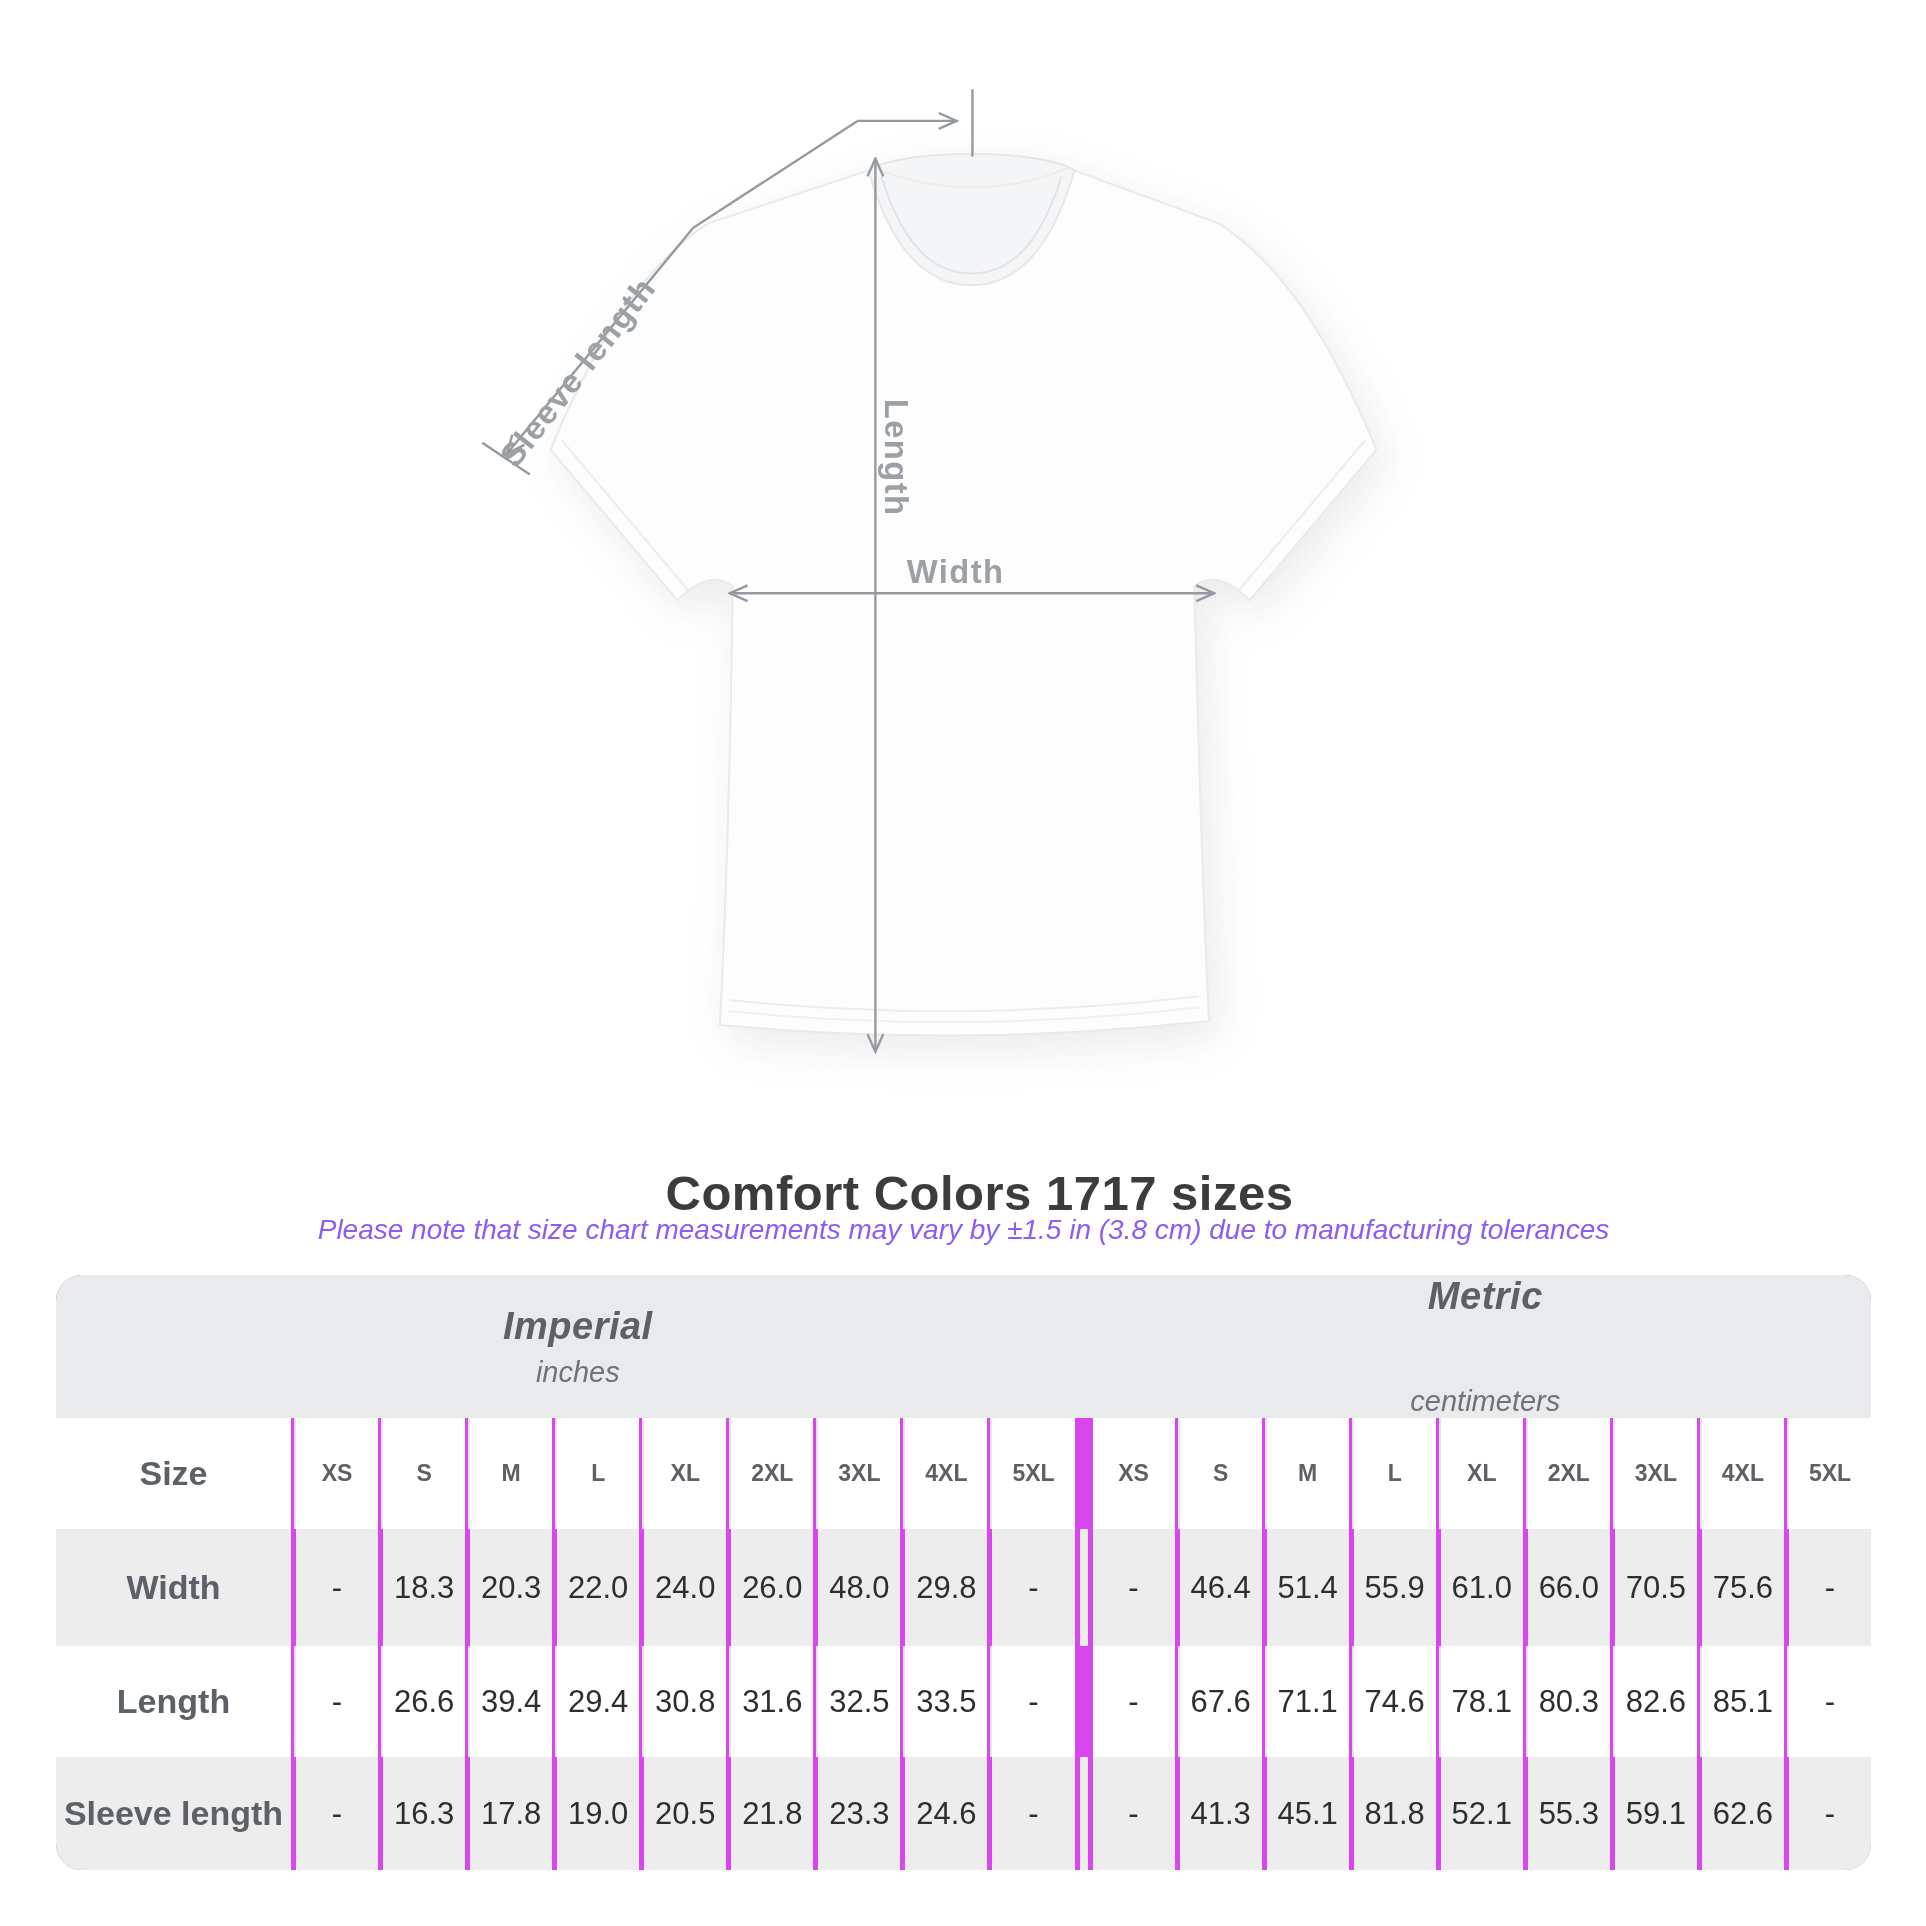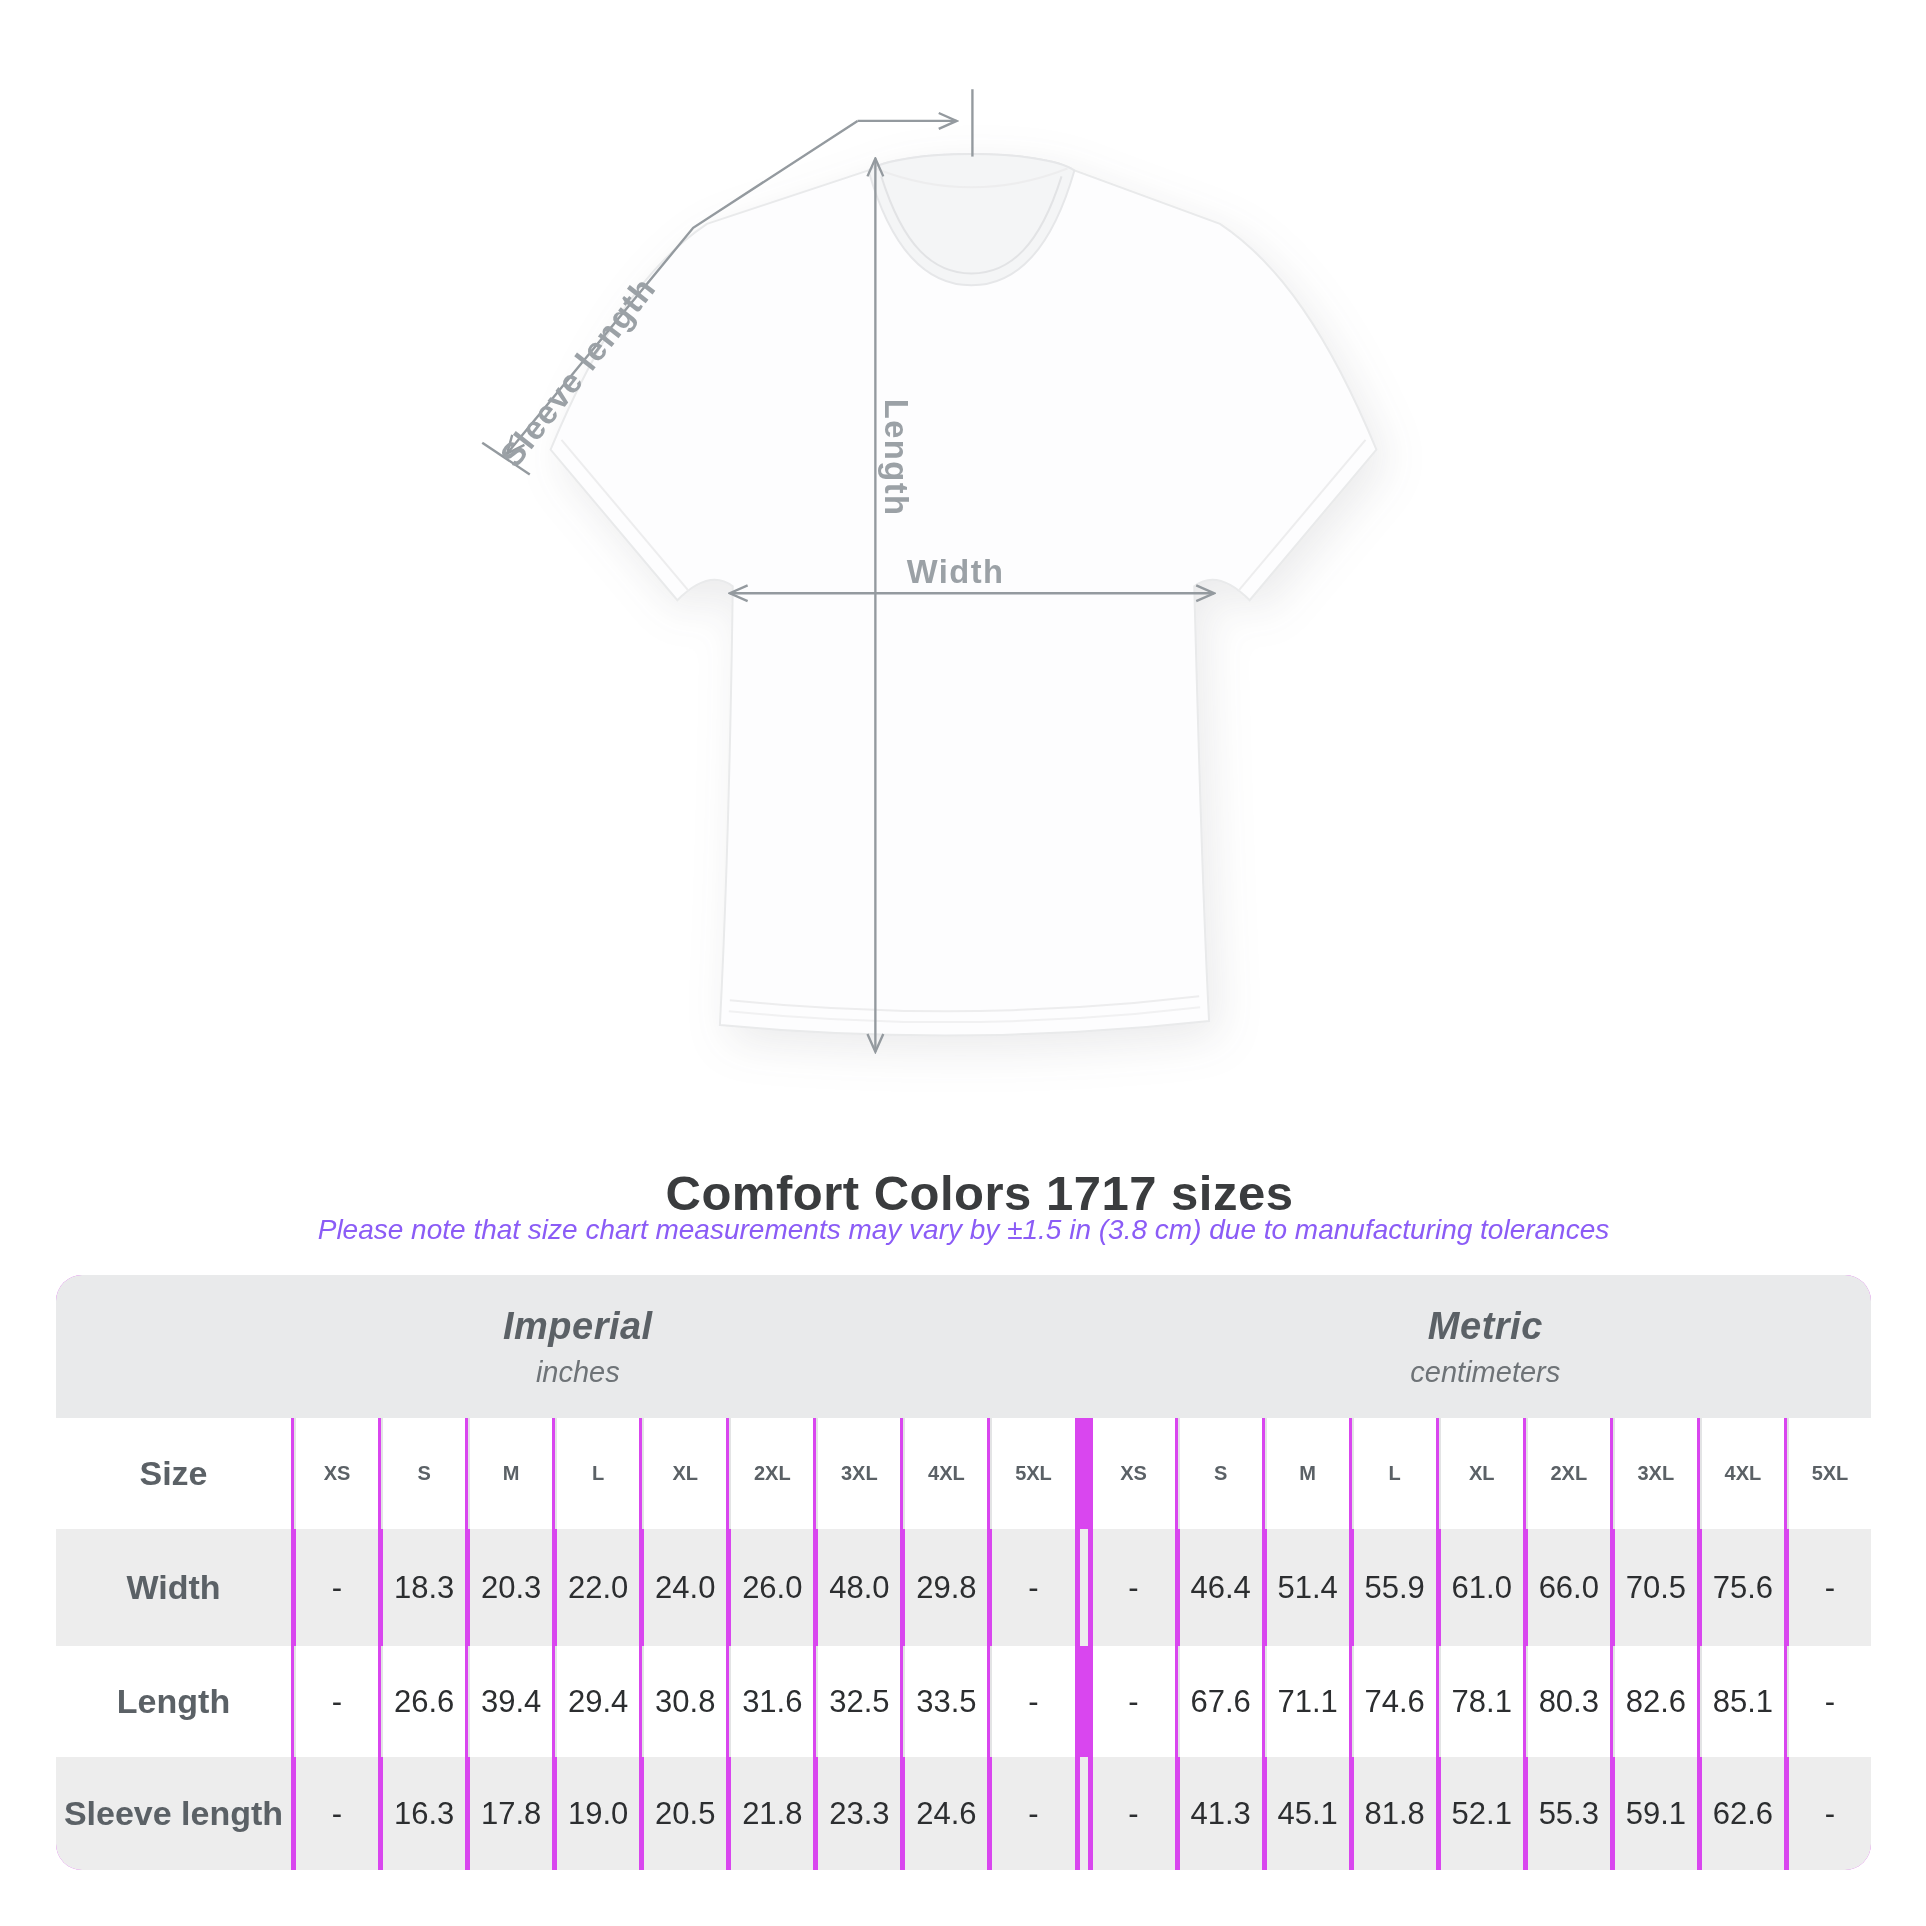--- a/index.html
+++ b/index.html
@@ -25,39 +25,39 @@
     position:absolute;top:1214px;left:0;width:100%;text-align:center;
     font-size:28px;font-style:italic;color:#8b5cf6;
   }
   
   .size-table{
     position:absolute;left:56px;top:1275px;width:1815px;
     border-radius:26px;overflow:hidden;background:#d946ef;
   }
   .band{height:143px;background:#e9eaeb;display:flex;}
   .group{flex:0 0 57.5%;display:flex;flex-direction:column;justify-content:center;align-items:center;gap:8px;}
-  .group.g2{flex:1 1 auto;}
+  .group.g2{flex:1 1 auto;justify-content:space-between;}
   .gl{font-size:38px;font-weight:bold;font-style:italic;color:#5b6166;letter-spacing:0.5px;}
   .gs{font-size:29px;font-style:italic;color:#6e7377;}
   .trow{
     display:grid;
     grid-template-columns:235px repeat(9,1fr) 8px repeat(9,1fr);
     column-gap:5px;align-items:stretch;
   }
   .c{display:flex;align-items:center;justify-content:center;background:#ffffff;}
   .trow.hdr{height:111px;}
   .trow.r0{height:117px;}
   .trow.r1{height:111px;}
   .trow.r2{height:113px;}
   .trow.alt .c{background:#ededed;}
   .c.gut{background:transparent;box-shadow:none !important;}
   .trow.lined .c:not(:first-child){box-shadow:-2px 0 0 #e3e4e5;}
   .trow.lined .c.afterGut{box-shadow:none;}
   .lbl{font-size:34px;font-weight:bold;color:#5b6166;}
-  .hd{font-size:20px;font-weight:bold;color:#5b6166;}
+  .hd{font-size:23px;font-weight:bold;color:#5b6166;}
   .val{font-size:31px;color:#2c2e30;}
 </style>
 </head>
 <body>
 
 <div>
 
   <svg class="diagram" width="1927" height="1139" viewBox="0 0 1946 1150">
     <defs>
       <marker id="arrow" viewBox="0 0 26 26" markerWidth="26" markerHeight="26" refX="24" refY="13" orient="auto-start-reverse" markerUnits="userSpaceOnUse">

